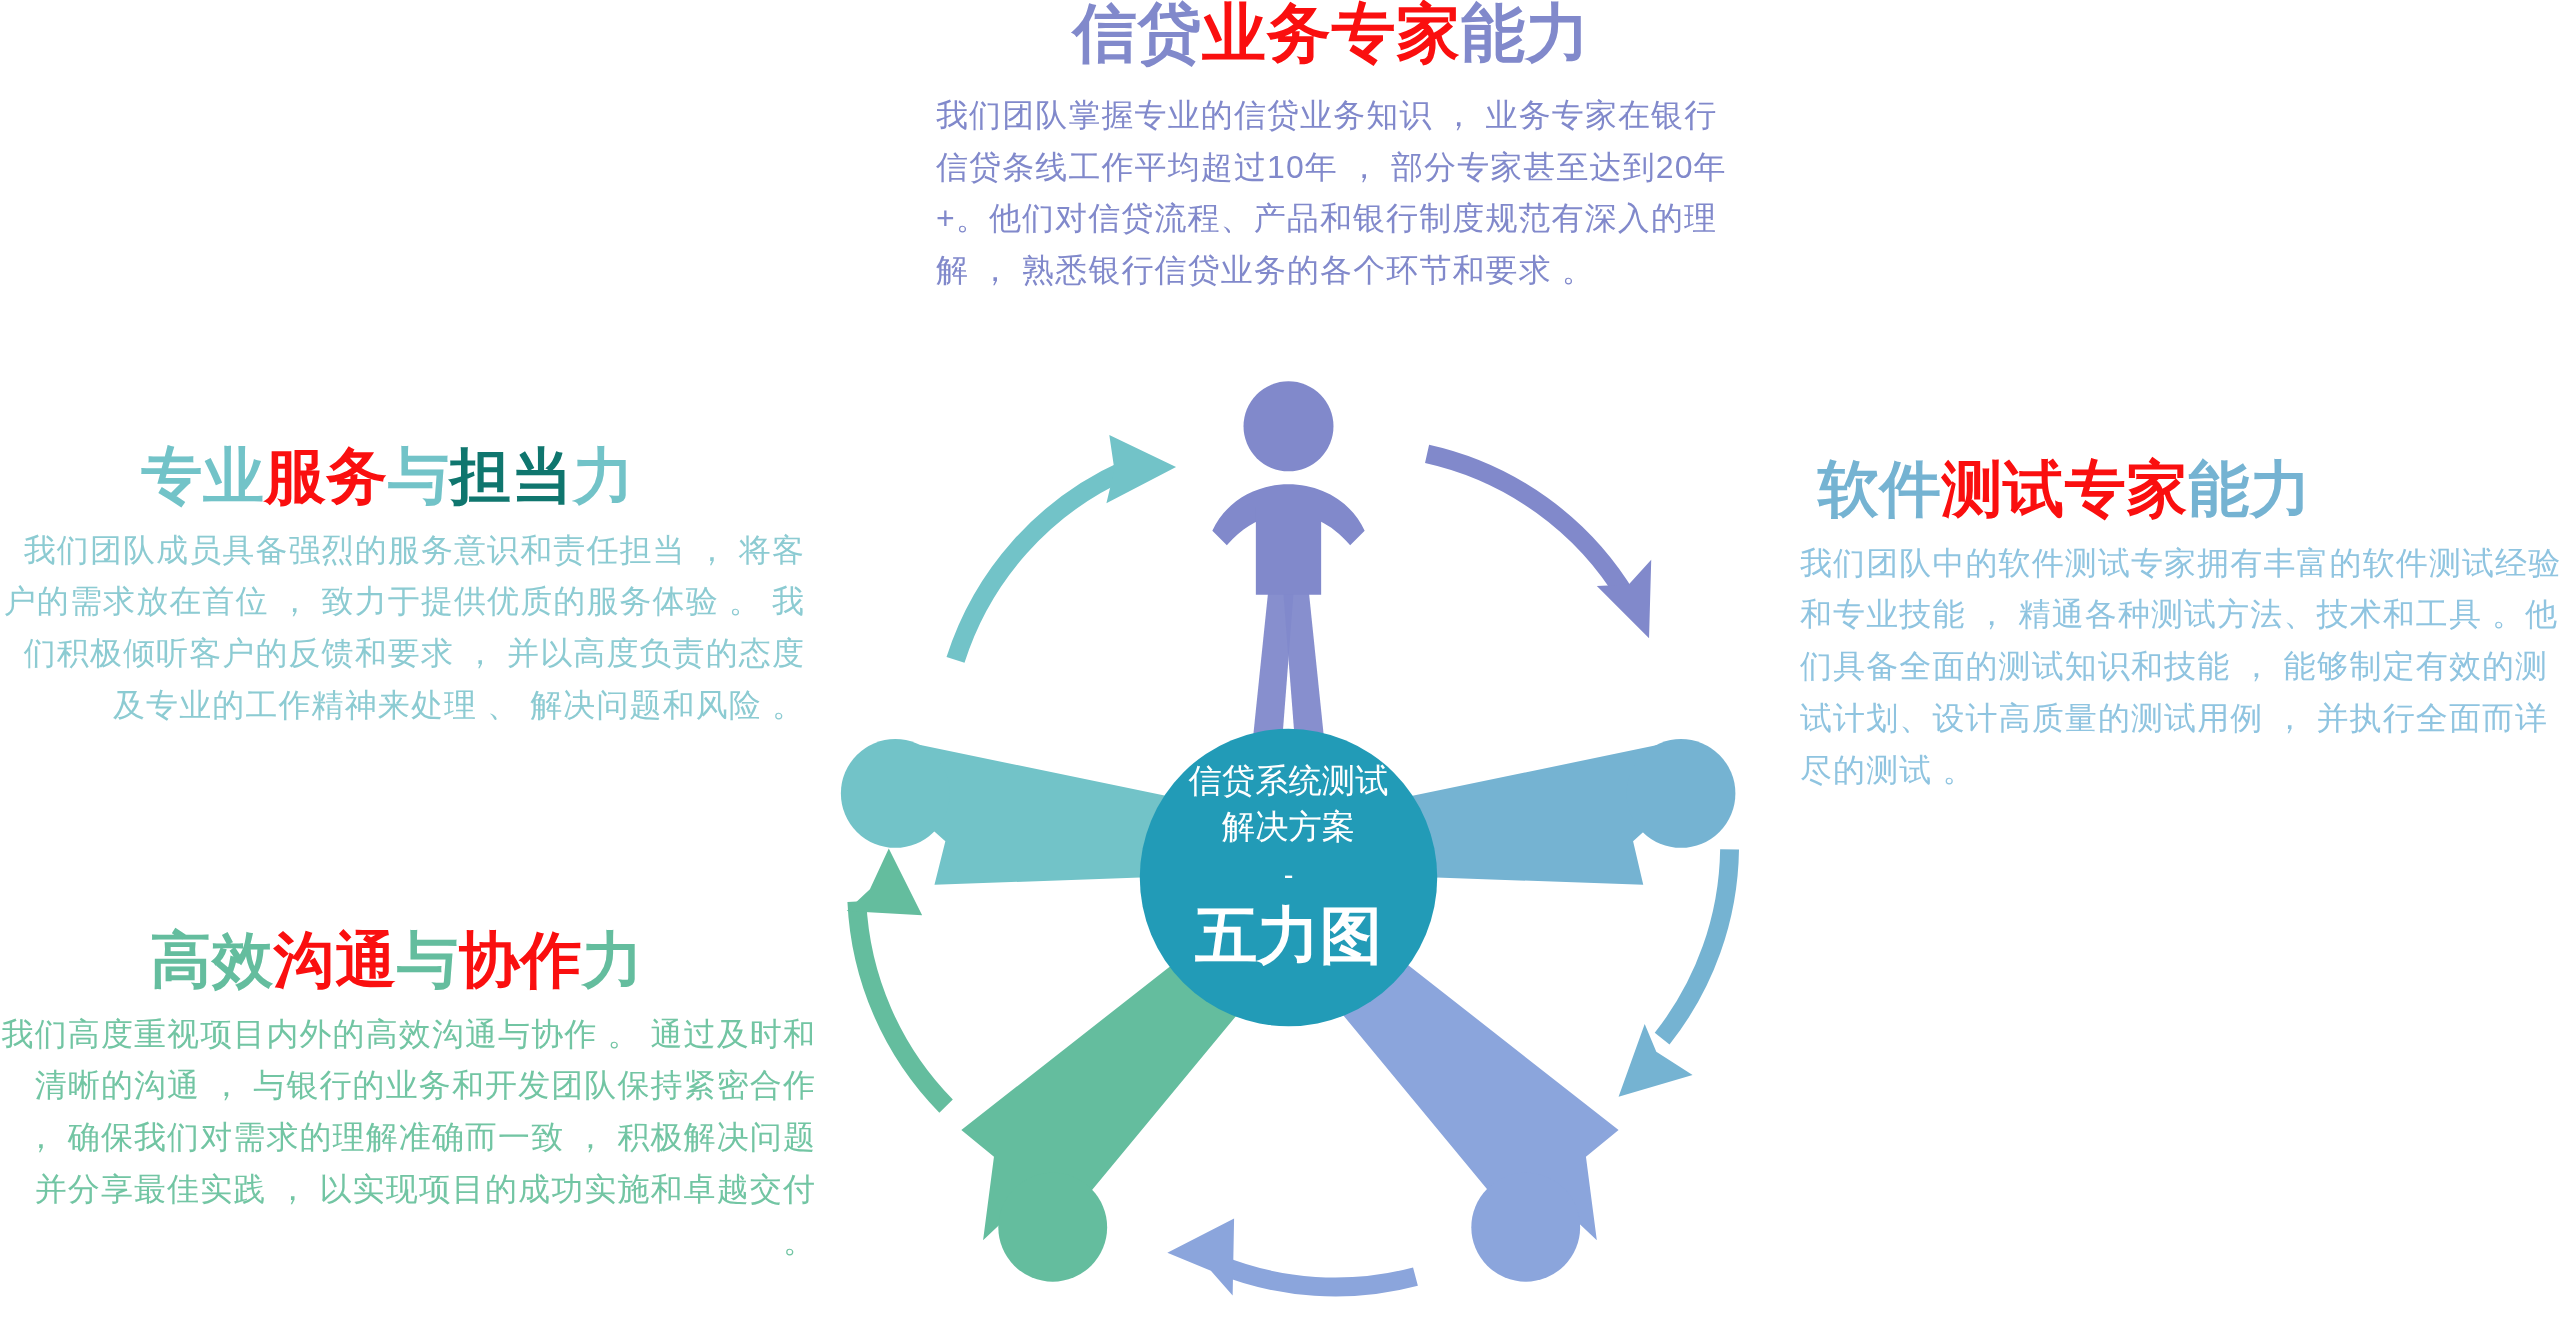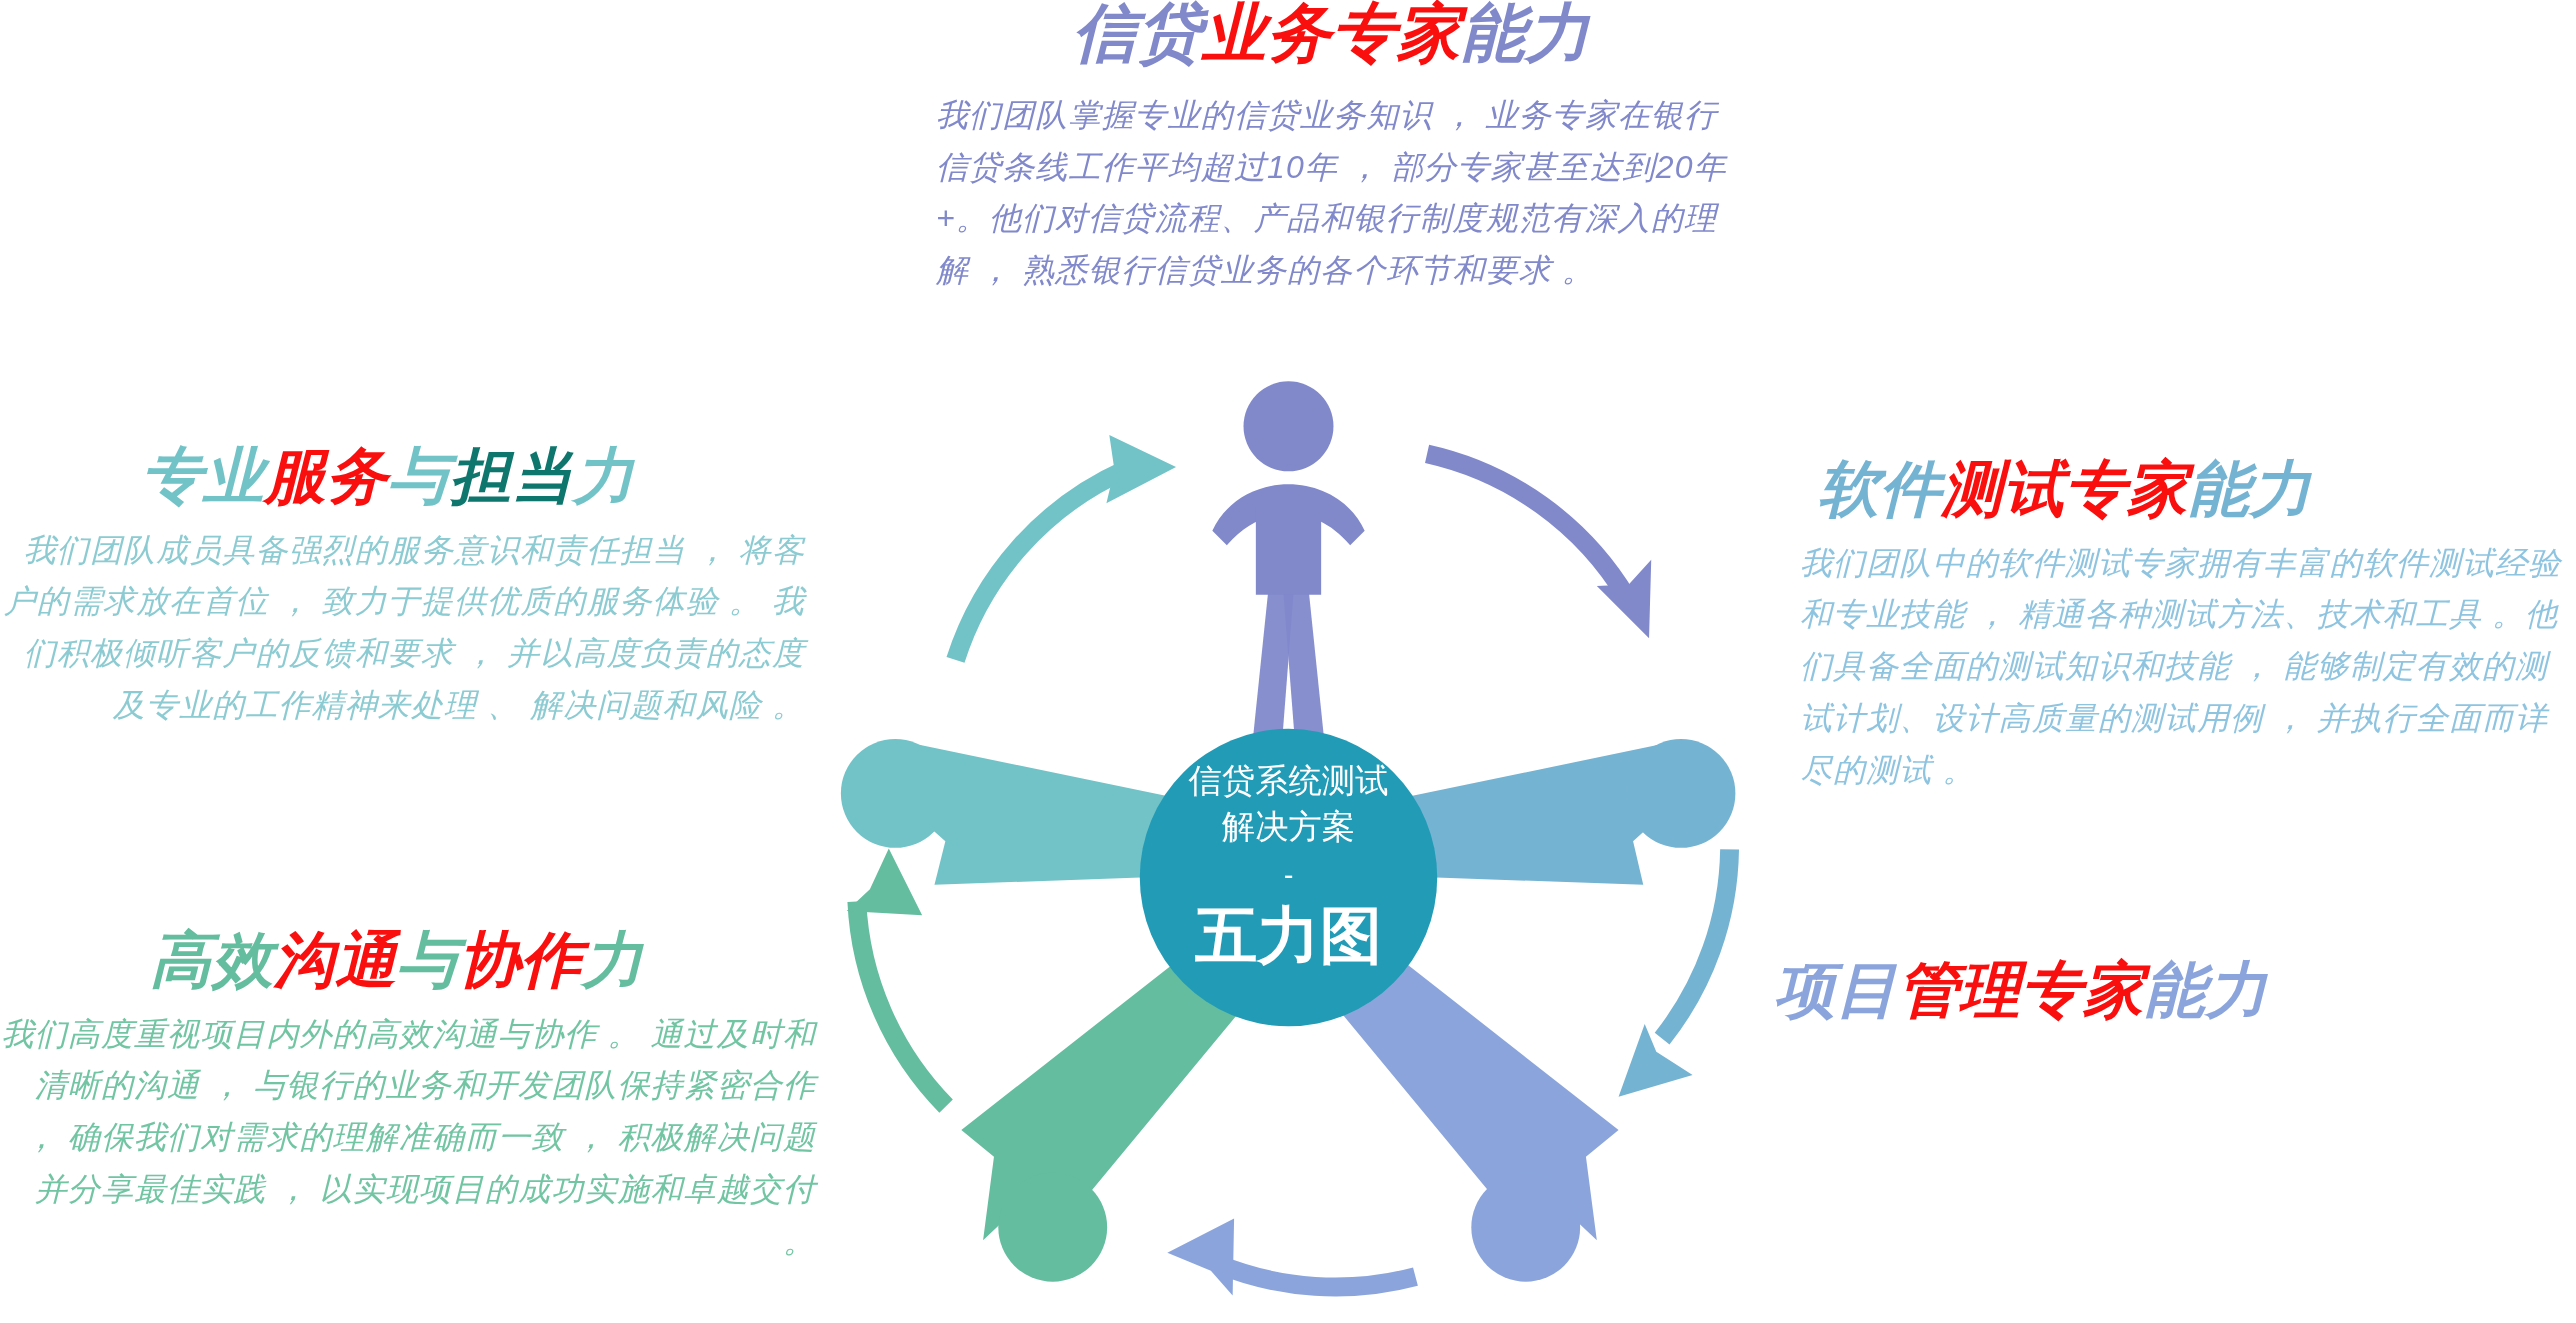--- a/index.html
+++ b/index.html
@@ -8,21 +8,21 @@
     background: #ffffff;
   }
   body {
     width: 2576px;
     height: 1324px;
     position: relative;
     overflow: hidden;
     font-family: "Liberation Sans", "DejaVu Sans", sans-serif;
   }
 
-  .panel { position: absolute; font-style: italic; }
+  .panel { position: absolute; }
 
   .heading {
     font-weight: bold;
     font-size: 61px;
     line-height: 1.06;
     letter-spacing: 0.7px;
     white-space: nowrap;
     margin: 0 0 16px 0;
   }
   .heading span { display: inline; }
@@ -132,23 +132,20 @@
 </div>
 
 <div class="panel" id="panel-qa">
   <div class="heading">
     <span style="color:#75b3d2">软件</span><span style="color:#fa0f0f">测试专家</span><span style="color:#75b3d2">能力</span>
   </div>
   <p class="body-text" style="color:#8fc4e0">我们团队中的软件测试专家拥有丰富的软件测试经验和专业技能 ， 精通各种测试方法、技术和工具 。他们具备全面的测试知识和技能 ， 能够制定有效的测试计划、设计高质量的测试用例 ， 并执行全面而详尽的测试 。</p>
 </div>
 
 <div class="panel" id="panel-pm">
-  <div class="heading">
-    <span style="color:#8ba5dc">项目</span><span style="color:#fa0f0f">管理专家</span><span style="color:#8ba5dc">能力</span>
-  </div>
 </div>
 
 <div id="diagram">
 <svg viewBox="0 0 1310 1304" xmlns="http://www.w3.org/2000/svg">
 
   <g>
     <path d="M 196,390 A 430,430 0 0 1 430,128" fill="none" stroke="#72c3c8" stroke-width="26" stroke-linecap="butt"></path>
     <polygon points="408,80 500,124 404,174 415,128" fill="#72c3c8"></polygon>
   </g>
 

